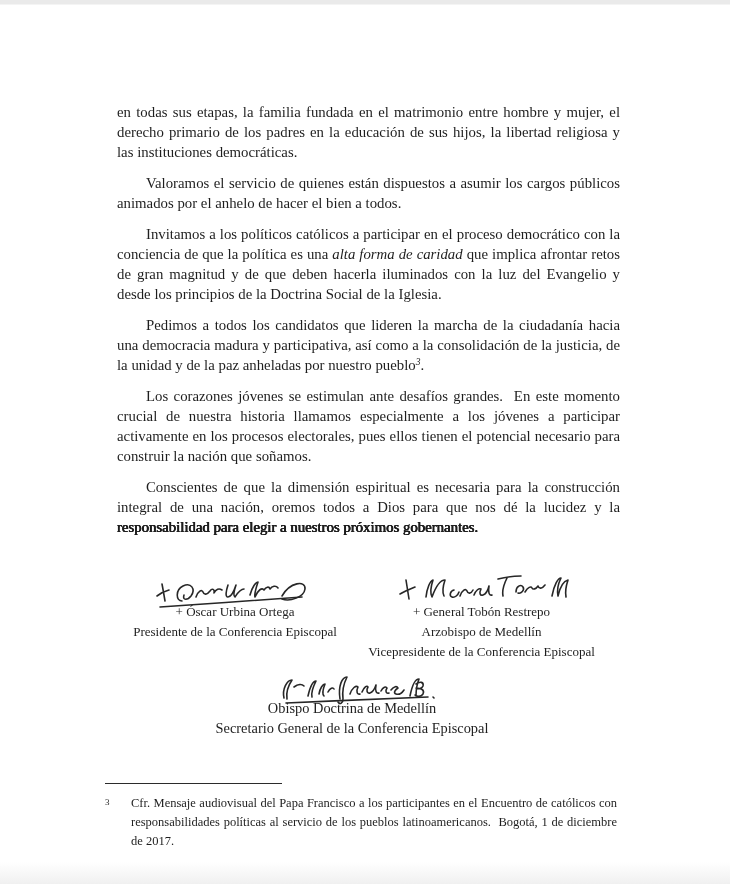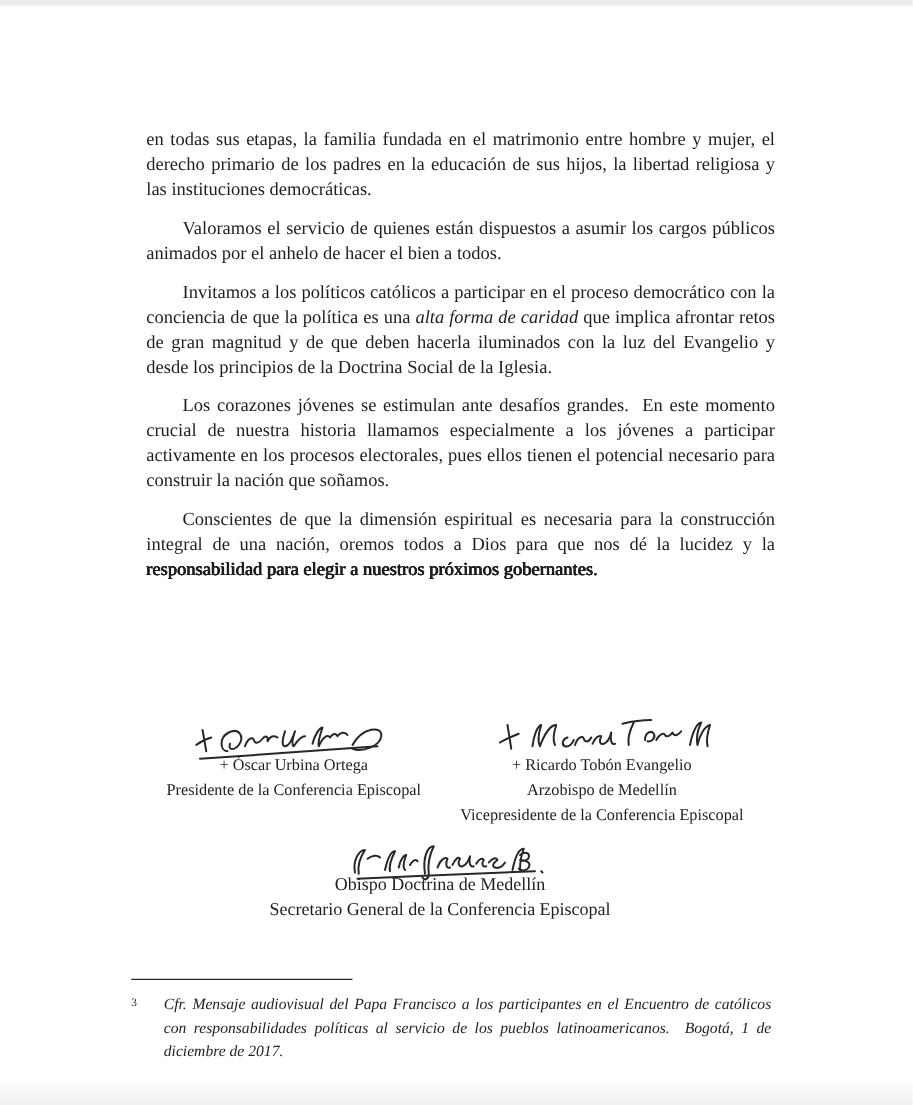--- a/index.html
+++ b/index.html
@@ -63,32 +63,32 @@
     position:absolute; top:794px; left:104px; width:513px;
     font-size:12.5px; line-height:19px;
   }
   .footnote-marker {
     position:absolute; left:1px; top:-1px;
     font-size:9px;
   }
   .footnote-text {
     display:block; padding-left:27px;
     text-align:justify;
-    font-style:italic;
   }
 </style>
 </head>
 <body>
 
 <div class="page-top-edge"></div>
 
 <section class="body-text">
     <p><span>en todas sus etapas, la familia fundada en el matrimonio entre hombre y mujer, el derecho primario de los padres en la educación de sus hijos, la libertad religiosa y las instituciones democráticas.</span></p>
     <p class="indent"><span>Valoramos el servicio de quienes están dispuestos a asumir los cargos públicos animados por el anhelo de hacer el bien a todos.</span></p>
     <p class="indent"><span>Invitamos a los políticos católicos a participar en el proceso democrático con la conciencia de que la política es una </span><span class="it">alta forma de caridad</span><span> que implica afrontar retos de gran magnitud y de que deben hacerla iluminados con la luz del Evangelio y desde los principios de la Doctrina Social de la Iglesia.</span></p>
+    <p class="indent"><span>Pedimos a todos los candidatos que lideren la marcha de la ciudadanía hacia una democracia madura y participativa, así como a la consolidación de la justicia, de la unidad y de la paz anheladas por nuestro pueblo</span><span class="sup">3</span><span>.</span></p>
     <p class="indent"><span>Los corazones jóvenes se estimulan ante desafíos grandes.&nbsp; En este momento crucial de nuestra historia llamamos especialmente a los jóvenes a participar activamente en los procesos electorales, pues ellos tienen el potencial necesario para construir la nación que soñamos.</span></p>
     <p class="indent"><span>Conscientes de que la dimensión espiritual es necesaria para la construcción integral de una nación, oremos todos a Dios para que nos dé la lucidez y la </span><span class="heavy">responsabilidad para elegir a nuestros próximos gobernantes.</span></p>
   </section>
 
 <svg id="sig-left" class="signature-svg" viewBox="0 0 162 42" aria-hidden="true">
   <path d="M5,24 C9,21 13,19 17,18 M10,12 C11,17 12,23 13,29"></path>
   <path d="M30,29 C24,29 23,18 31,14 C39,10 44,17 39,24 C36,28 30,29 32,23"></path>
   <path d="M44,25 C46,19 50,17 51,20 C52,23 55,23 58,19 C60,16 63,17 62,21 C64,17 67,16 70,18"></path>
   <path d="M76,13 C74,19 73,25 76,25 C79,25 82,19 84,13 C82,19 81,24 83,25 C85,22 88,17 92,17"></path>
   <path d="M98,23 C100,15 104,10 106,10 C104,16 102,22 103,25 C106,18 110,15 112,18 C114,15 117,14 118,17 C120,14 124,13 126,16"></path>
@@ -113,21 +113,21 @@
   <path d="M136,24 C138,14 141,7 145,7 C143,12 142,18 142,24 M142,12 C146,9 150,10 149,14 C148,17 144,17 142,16 C147,16 151,18 149,22 C147,25 143,25 141,23 M159,25 L160,26"></path>
   <path d="M12,31 C60,29 122,26 154,25"></path>
 </svg>
 
 <div class="sig-col left">
   <div>+ Óscar Urbina Ortega</div>
   <div>Presidente de la Conferencia Episcopal</div>
 </div>
 
 <div class="sig-col right">
-  <div>+ Ricardo Tobón Evangelio</div>
+  <div>+ General Tobón Restrepo</div>
   <div>Arzobispo de Medellín</div>
   <div>Vicepresidente de la Conferencia Episcopal</div>
 </div>
 
 <div class="sig-center-block">
   <div>Obispo Doctrina de Medellín</div>
   <div>Secretario General de la Conferencia Episcopal</div>
 </div>
 
 <div class="footnote-rule"></div>

